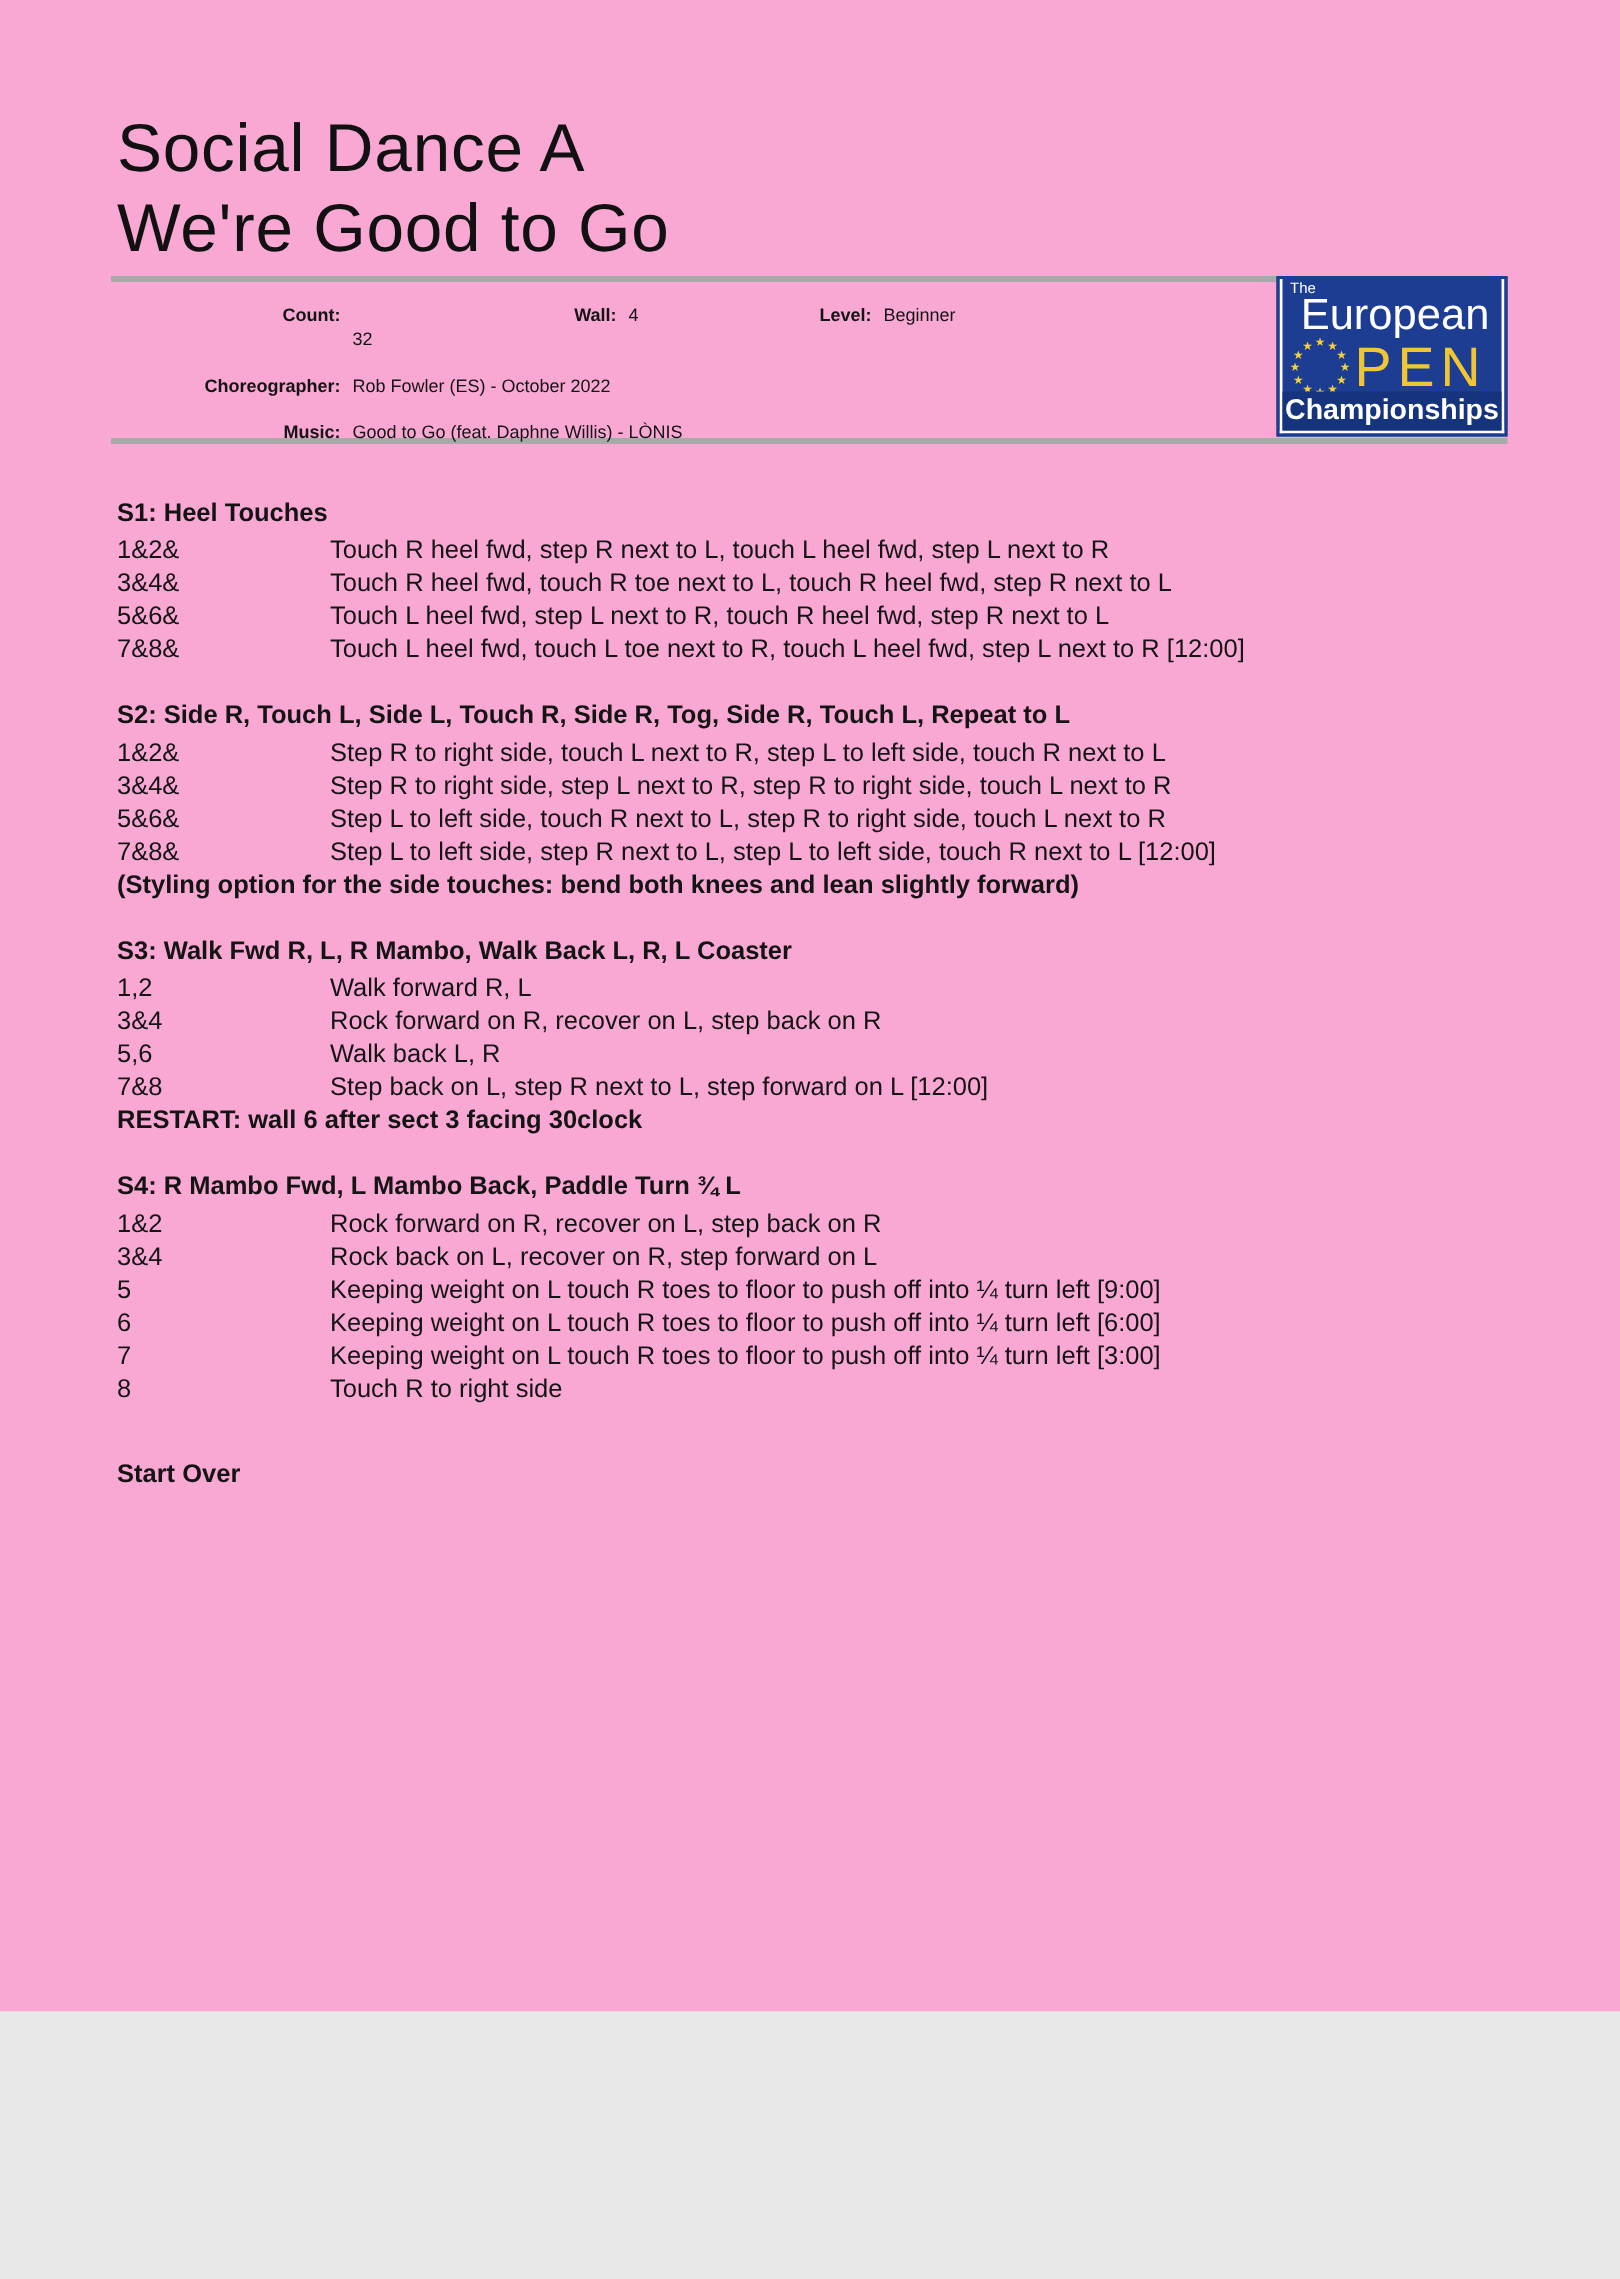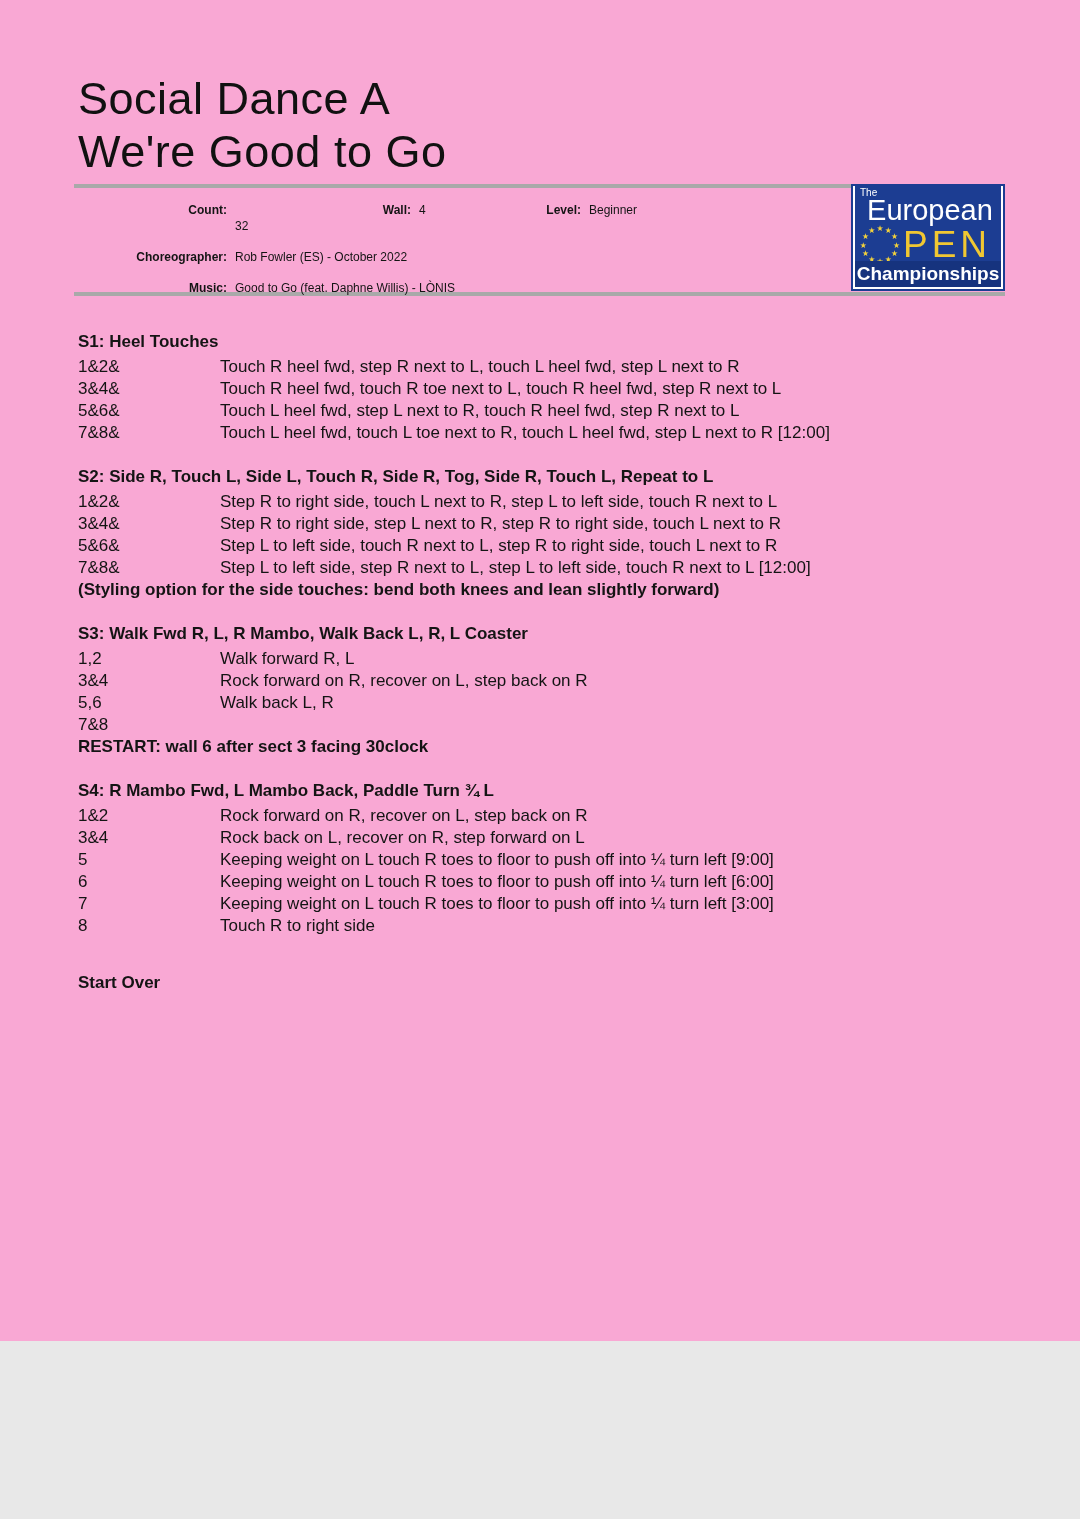--- a/index.html
+++ b/index.html
@@ -258,20 +258,21 @@
       <div class="step-row">
         <span class="step-count">3&amp;4</span>
         <span class="step-desc">Rock forward on R, recover on L, step back on R</span>
       </div>
       <div class="step-row">
         <span class="step-count">5,6</span>
         <span class="step-desc">Walk back L, R</span>
       </div>
       <div class="step-row">
         <span class="step-count">7&amp;8</span>
+        <span class="step-desc">Step back on L, step R next to L, step forward on L [12:00]</span>
       </div>
       <div class="section-note">RESTART: wall 6 after sect 3 facing 30clock</div>
     </div>
 
     <div class="section">
       <div class="section-heading">S4: R Mambo Fwd, L Mambo Back, Paddle Turn ¾ L</div>
       <div class="step-row">
         <span class="step-count">1&amp;2</span>
         <span class="step-desc">Rock forward on R, recover on L, step back on R</span>
       </div>

